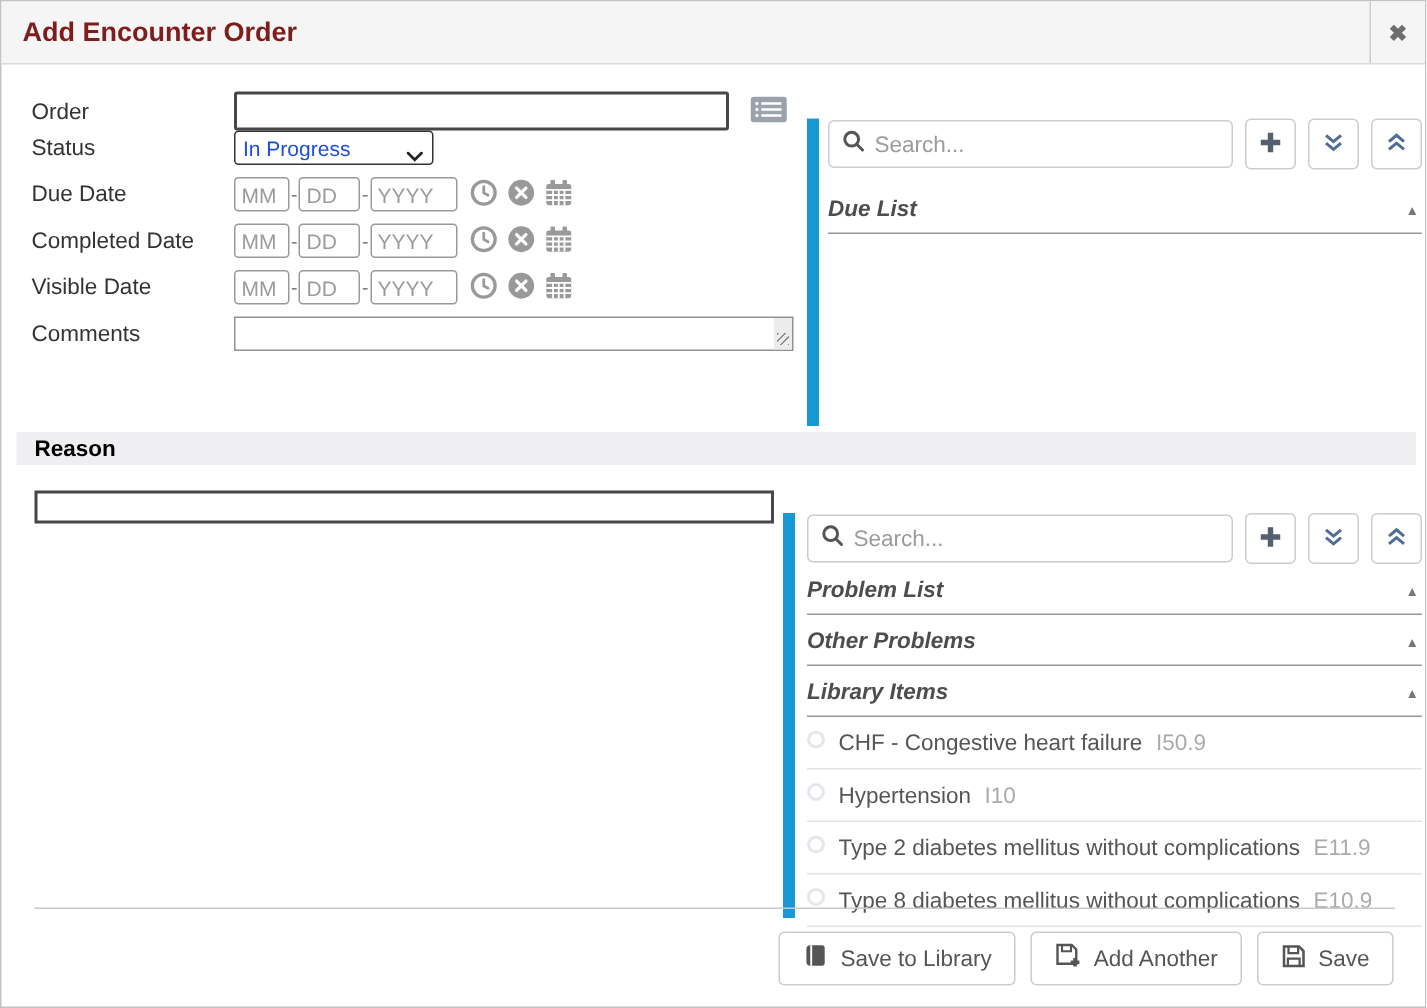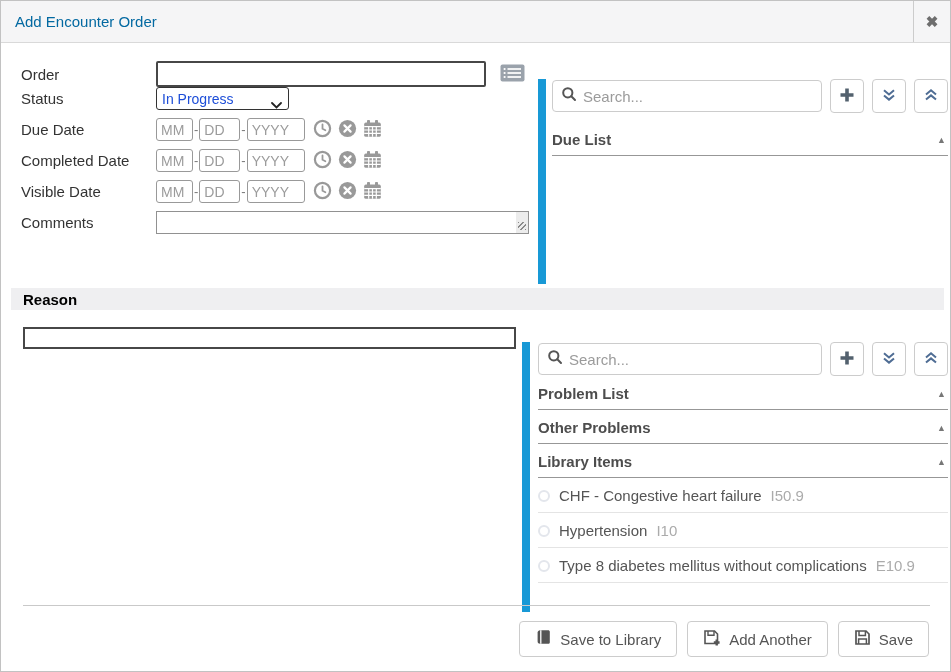--- a/index.html
+++ b/index.html
@@ -16,21 +16,21 @@
     border: 1px solid #c2c2c2;
   }
   
   .dlg-header {
     position: absolute; top: 0; left: 0; right: 0; height: 42px;
     background: #f5f5f6;
     border-bottom: 1px solid #d9d9d9;
     display: flex; align-items: center;
     padding-left: 14px;
   }
-  .dlg-title { font-size: 15px; font-weight: normal; color: #0369a1; }
+  .dlg-title { font-size: 18px; font-weight: bold; color: #7f1d1d; }
   .dlg-close {
     position: absolute; top: 0; right: 0; width: 37px; height: 41px;
     border-left: 1px solid #cccccc;
     display: flex; align-items: center; justify-content: center;
     cursor: pointer; background: #f5f5f6;
   }
   .dlg-close span { color: #6e6e6e; font-size: 15px; font-weight: bold; }
 
   
   .order-form { position: absolute; top: 60px; left: 20px; width: 516px; }
@@ -121,26 +121,27 @@
     border: 1px solid #ccc; border-radius: 4px; background: #fff;
     display: flex; align-items: center; justify-content: center; cursor: pointer;
   }
 
   .section-header {
     display: flex; align-items: center; justify-content: space-between;
     font-size: 15px; font-weight: bold; color: #4d4d4d;
     padding: 9px 2px 7px 0;
     border-bottom: 1px solid #979797;
     cursor: pointer;
+    font-style: italic;
   }
   .panel-top .section-header { margin-top: 9px; }
   .tri { font-size: 9px; color: #777; }
 
   .list-item {
-    display: flex; align-items: center; gap: 9px;
+    display: flex; align-items: flex-start; gap: 9px;
     padding: 9px 0 8px 0;
     border-bottom: 1px solid #e4e4e4;
     font-size: 15px; color: #555; cursor: pointer;
   }
   .radio-dot {
     width: 12px; height: 12px; flex: 0 0 12px;
     border: 2px solid #e3e6ec; border-radius: 50%;
     background: #fff;
   }
   .item-code { color: #ababab; }
@@ -456,20 +457,25 @@
         <span>CHF - Congestive heart failure</span>
         <span class="item-code">I50.9</span>
       </div>
       <div class="list-item">
         <span class="radio-dot"></span>
         <span>Hypertension</span>
         <span class="item-code">I10</span>
       </div>
       <div class="list-item">
         <span class="radio-dot"></span>
+        <span>Type 2 diabetes mellitus without complications</span>
+        <span class="item-code">E11.9</span>
+      </div>
+      <div class="list-item">
+        <span class="radio-dot"></span>
         <span>Type 8 diabetes mellitus without complications</span>
         <span class="item-code">E10.9</span>
       </div>
     </div>
   </div>
 
   <div class="footer-divider"></div>
   <div class="footer">
     <button class="footer-btn">
       <span>

